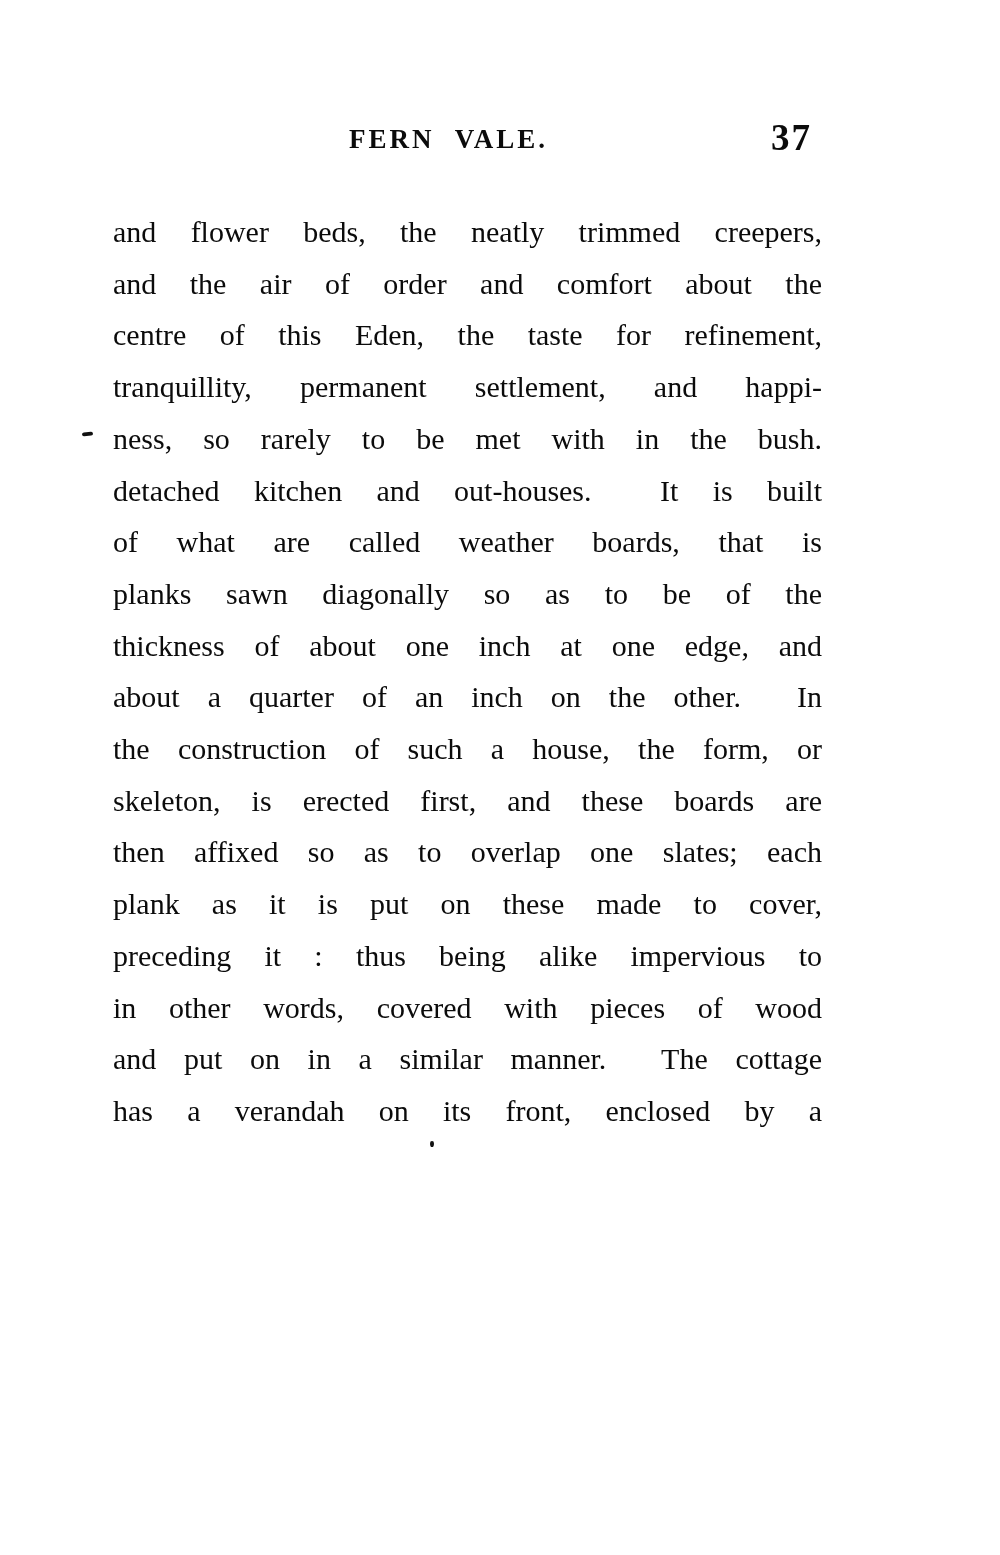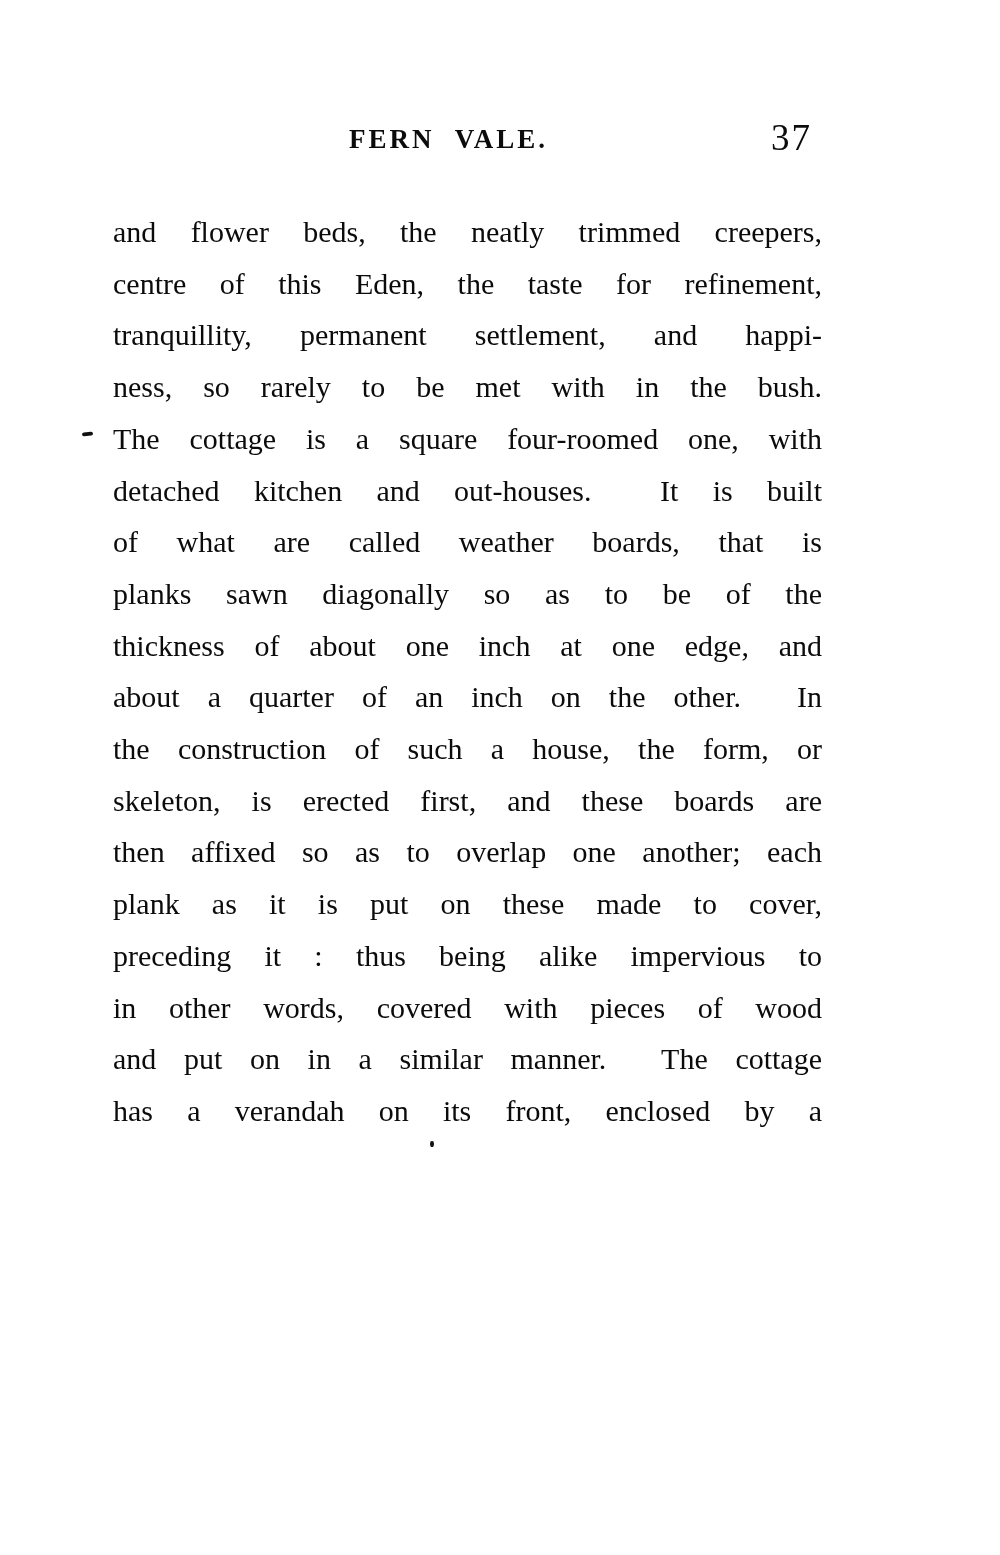--- a/index.html
+++ b/index.html
@@ -28,21 +28,21 @@
     font-weight: bold;
     font-size: 27px;
     letter-spacing: 3px;
     word-spacing: 11px;
     white-space: nowrap;
   }
   .page-number {
     position: absolute;
     right: 10px;
     top: -2px;
-    font-weight: normal;
+    font-weight: bold;
     font-size: 37px;
     letter-spacing: 2px;
   }
   .body-text {
     position: absolute;
     left: 113px;
     top: 206px;
     width: 709px;
   }
   .text-line {
@@ -81,32 +81,32 @@
   <div class="header-row">
     <span class="running-title">FERN VALE.</span>
     <span class="page-number">37</span>
   </div>
 
   <div class="margin-mark"></div>
   <div class="ink-speck"></div>
 
   <div class="body-text">
     <div class="text-line">and flower beds, the neatly trimmed creepers,</div>
+    <div class="text-line">and the air of order and comfort about the</div>
     <div class="text-line">centre of this Eden, the taste for refinement,</div>
     <div class="text-line">tranquillity, permanent settlement, and happi-</div>
     <div class="text-line">ness, so rarely to be met with in the bush.</div>
-    <div class="text-line">The cottage is a square four-roomed one, with</div>
     <div class="text-line">detached kitchen and out-houses.&nbsp; It is built</div>
     <div class="text-line">of what are called weather boards, that is</div>
     <div class="text-line">planks sawn diagonally so as to be of the</div>
     <div class="text-line">thickness of about one inch at one edge, and</div>
     <div class="text-line">about a quarter of an inch on the other.&nbsp; In</div>
     <div class="text-line">the construction of such a house, the form, or</div>
     <div class="text-line">skeleton, is erected first, and these boards are</div>
-    <div class="text-line">then affixed so as to overlap one another; each</div>
+    <div class="text-line">then affixed so as to overlap one slates; each</div>
     <div class="text-line">plank as it is put on these made to cover,</div>
     <div class="text-line">preceding it : thus being alike impervious to</div>
     <div class="text-line">in other words, covered with pieces of wood</div>
     <div class="text-line">and put on in a similar manner.&nbsp; The cottage</div>
     <div class="text-line">has a verandah on its front, enclosed by a</div>
   </div>
 
 </div>
 
 </body></html>

